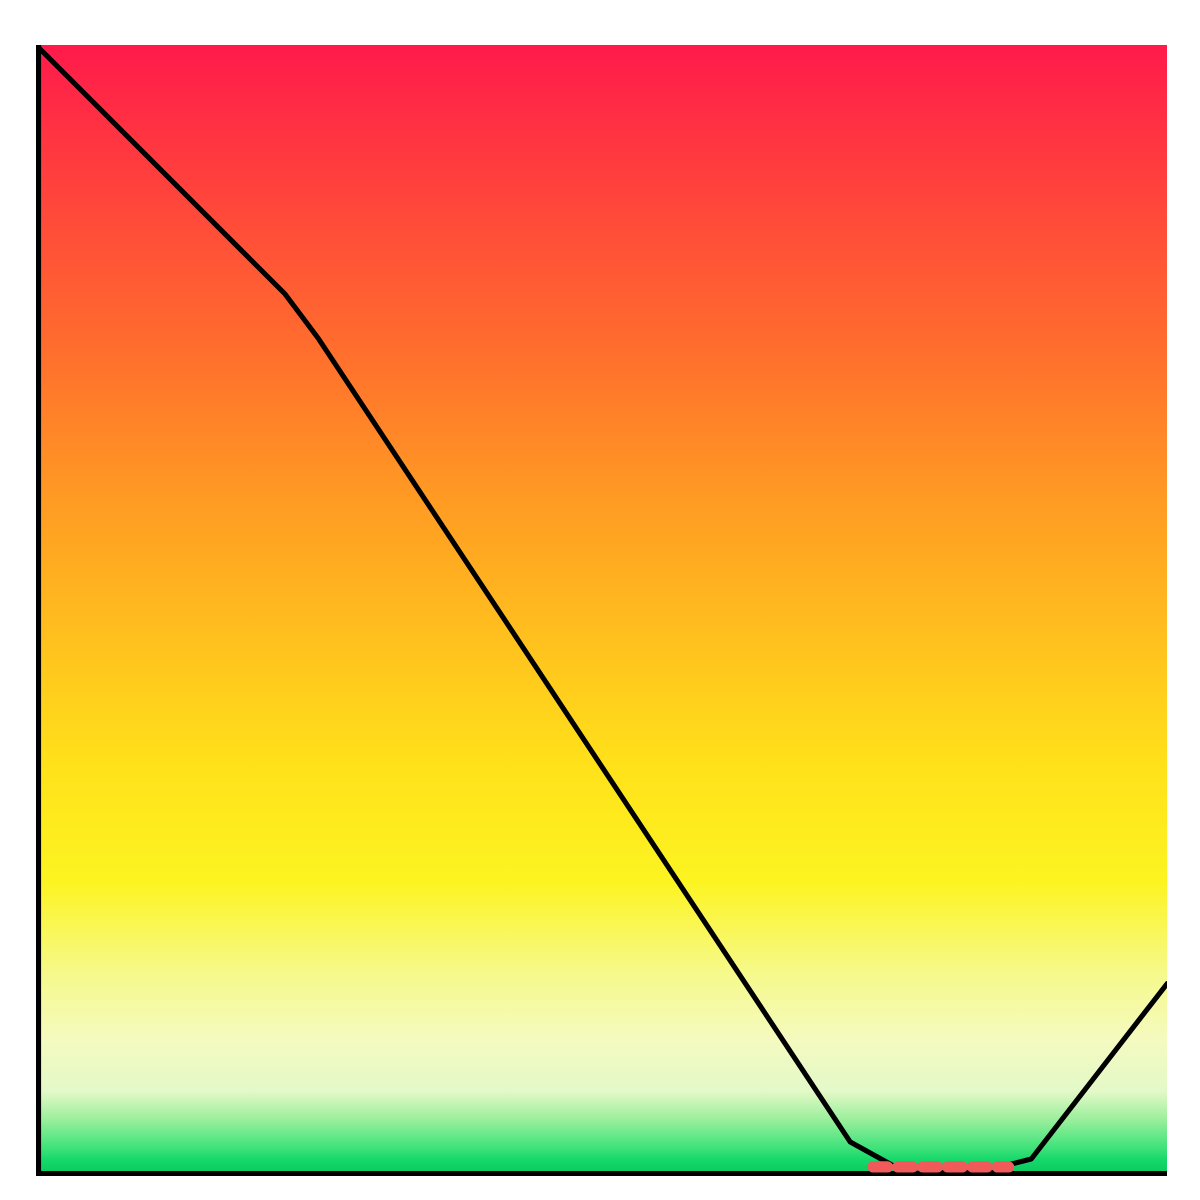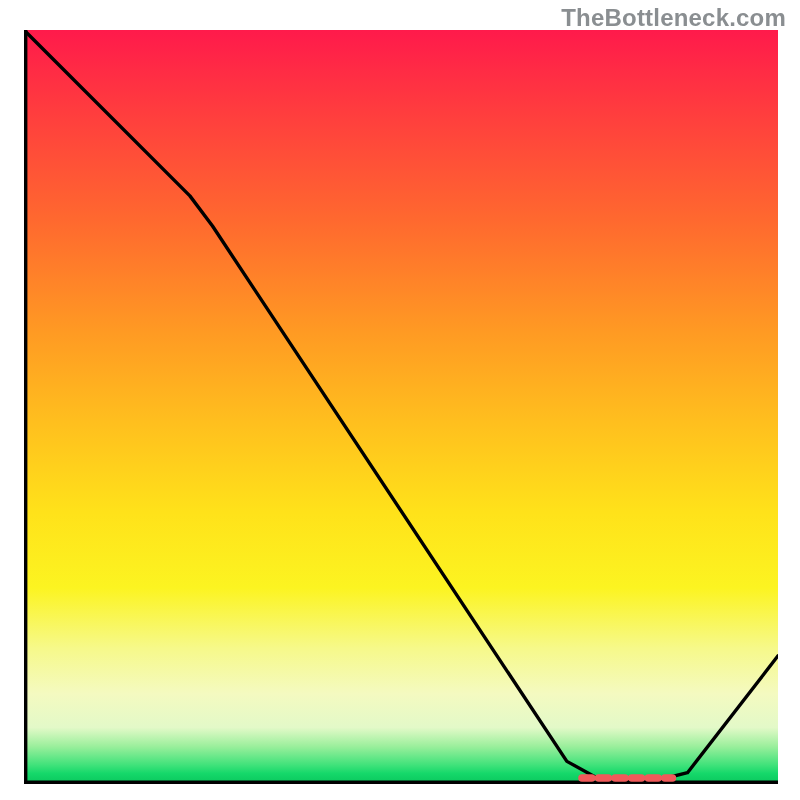--- a/index.html
+++ b/index.html
@@ -79,21 +79,20 @@
     height: 100%;
     pointer-events: none;
     z-index: 2;
   }
 </style>
 </head>
 <body>
 
 <div class="wrap">
 
-  <div class="watermark">TheBottleneck.com</div>
 
   <div class="plot">
 
     <div class="gradient"></div>
 
     <svg class="axes" viewBox="0 0 100 100" preserveAspectRatio="none">
       <path d="M 0 0 L 0 100 L 100 100" fill="none" stroke-width="0.9" stroke-linecap="square" stroke="#000000"></path>
     </svg>
 
     <svg class="curve" viewBox="0 0 100 100" preserveAspectRatio="none">

